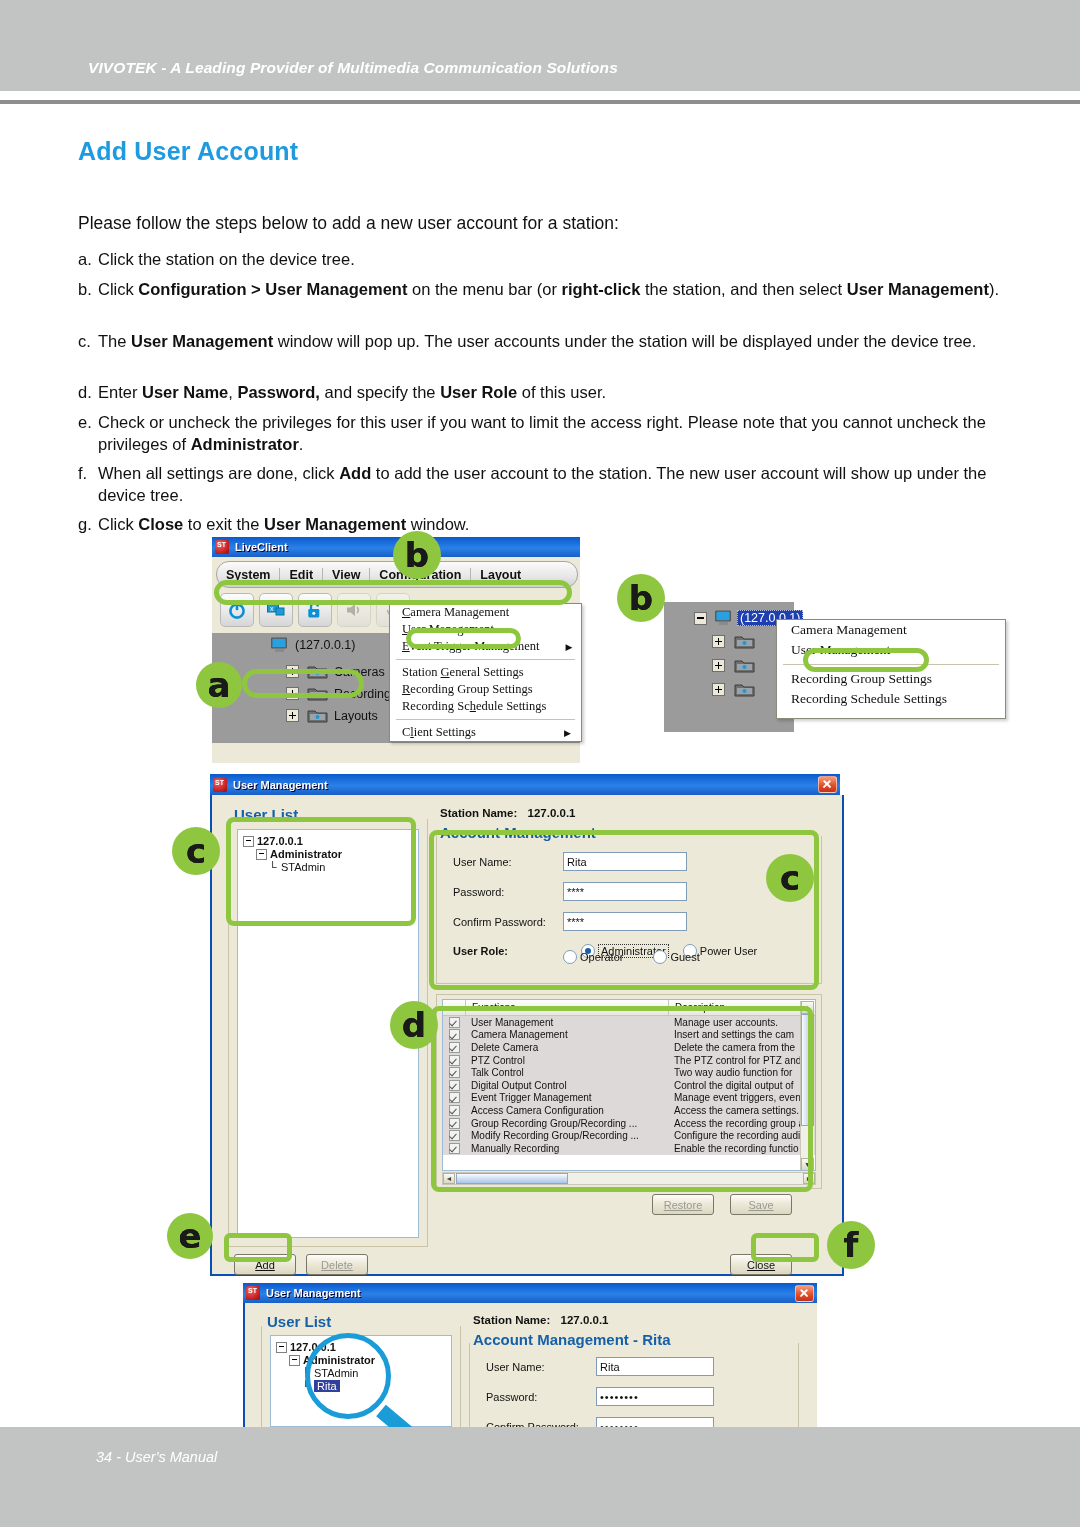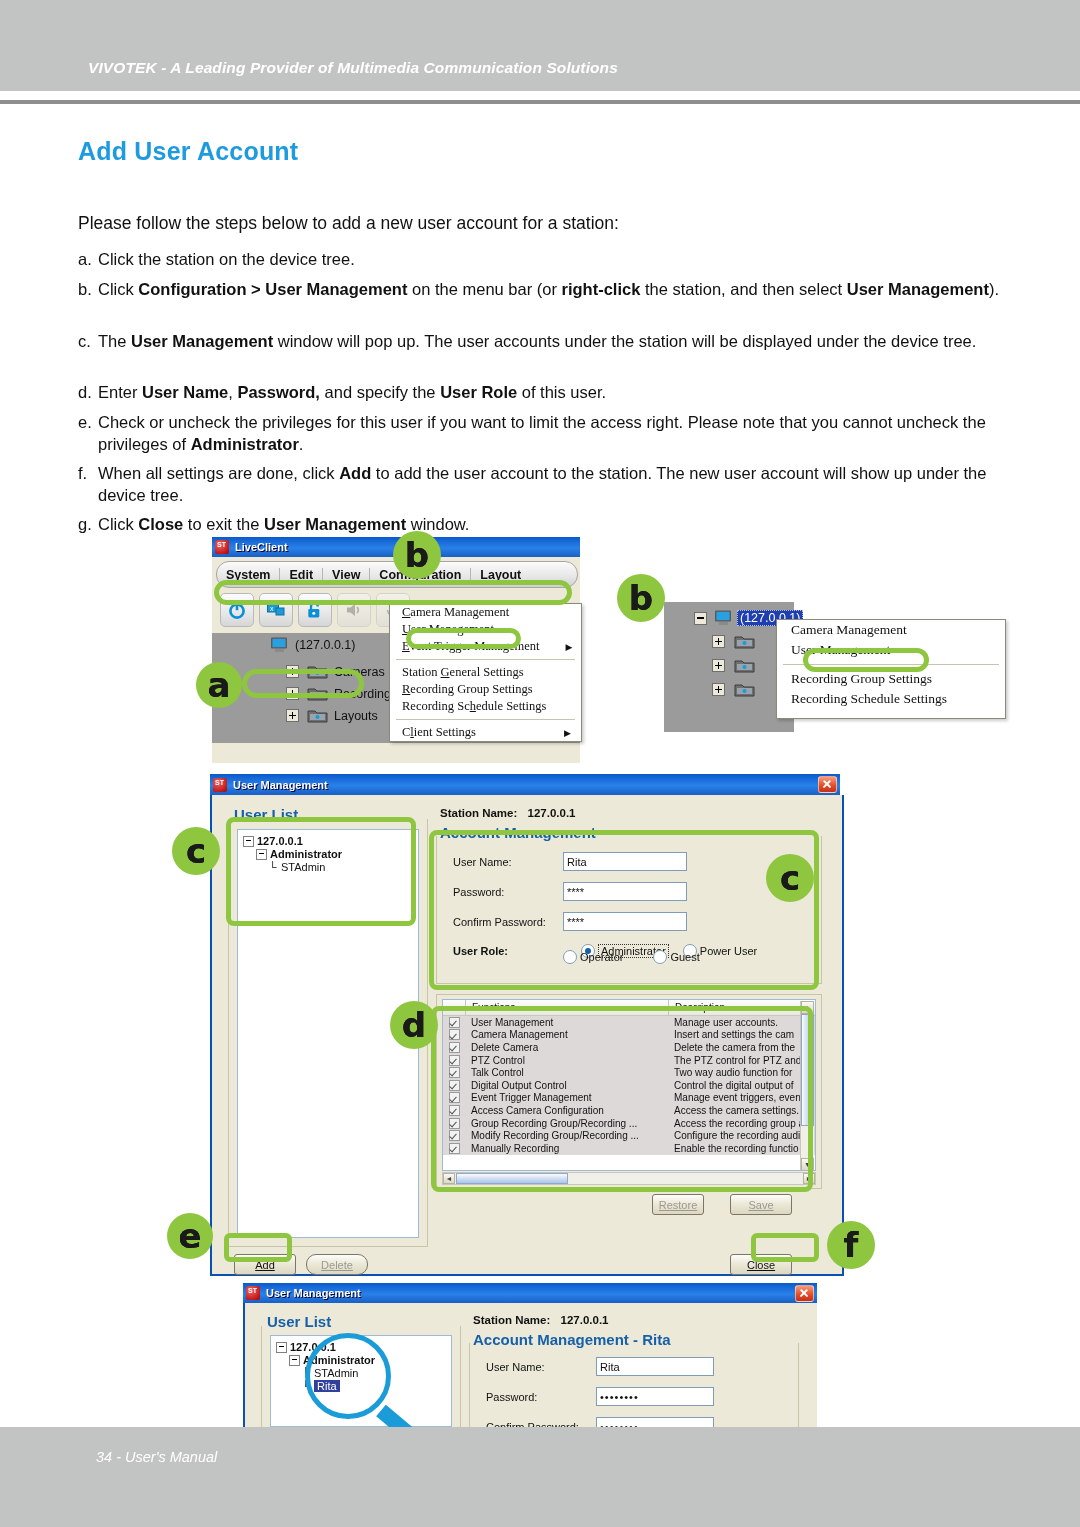--- a/index.html
+++ b/index.html
@@ -142,21 +142,21 @@
     position:absolute;left:16px;top:24px;width:200px;height:428px;
     border:1px solid #c8c4a8;border-top:none;box-sizing:border-box;
   }
   #um-tree{position:absolute;left:8px;top:10px;width:182px;height:409px;background:#fff;border:1px solid #9dbbd4;box-sizing:border-box;}
   .umrow{position:absolute;font-size:11px;color:#111;display:flex;align-items:center;white-space:nowrap;}
   .umrow .bx{
     width:9px;height:9px;border:1px solid #808080;background:#fff;position:relative;margin-right:3px;flex:0 0 auto;
   }
   .umrow .bx:before{content:"";position:absolute;left:1.5px;top:3.5px;width:5px;height:1px;background:#000;}
   #um-add{position:absolute;left:22px;top:459px;width:62px;height:21px;}
-  #um-delete{position:absolute;left:94px;top:459px;width:62px;height:21px;border-radius:10px;}
+  #um-delete{position:absolute;left:94px;top:459px;width:62px;height:21px;}
   #um-station{position:absolute;left:228px;top:12px;font-size:11.5px;font-weight:bold;color:#111;white-space:nowrap;}
   #um-acct-lbl{position:absolute;left:228px;top:29px;}
   #um-acct-box{
     position:absolute;left:224px;top:41px;width:386px;height:148px;
     border:1px solid #c8c4a8;border-top:none;box-sizing:border-box;
   }
   .fldrow{position:absolute;display:flex;align-items:center;}
   .radio{
     width:12px;height:12px;border-radius:50%;border:1px solid #7f9db9;background:#fff;
     position:relative;flex:0 0 auto;margin-right:3px;
@@ -183,21 +183,21 @@
     content:"";position:absolute;left:1.5px;top:1.2px;width:3px;height:6px;
     border-right:1.4px solid #555;border-bottom:1.4px solid #555;transform:rotate(42deg);
   }
   #vscroll{position:absolute;right:1px;top:1px;width:13px;height:170px;background:#f0efe8;border-left:1px solid #c9c7ba;}
   #vscroll .arrw{height:13px;background:linear-gradient(to bottom,#fbfbf7,#dcd8c4);border:1px solid #b5b2a0;box-sizing:border-box;display:flex;align-items:center;justify-content:center;font-size:7px;color:#444;}
   #vscroll .thumb{position:absolute;left:0;top:13px;width:13px;height:112px;background:linear-gradient(to right,#fbfbff,#d5e2f5 40%,#a9c6ea);border:1px solid #8fa8c8;box-sizing:border-box;}
   #vscroll .arrw.bot{position:absolute;bottom:0;left:0;width:13px;}
   #hscroll{position:absolute;left:5px;top:177px;width:374px;height:13px;background:#f0efe8;border:1px solid #c9c7ba;box-sizing:border-box;}
   #hscroll .arrw{position:absolute;top:0;width:12px;height:11px;background:linear-gradient(to bottom,#fbfbf7,#dcd8c4);border:1px solid #b5b2a0;box-sizing:border-box;display:flex;align-items:center;justify-content:center;font-size:7px;color:#444;}
   #hscroll .thumb{position:absolute;left:13px;top:0;width:112px;height:11px;background:linear-gradient(to bottom,#fbfbff,#d5e2f5 45%,#a9c6ea);border:1px solid #8fa8c8;box-sizing:border-box;}
-  #um-restore{position:absolute;left:440px;top:399px;width:52px;height:21px;}
+  #um-restore{position:absolute;left:440px;top:399px;width:62px;height:21px;}
   #um-save{position:absolute;left:518px;top:399px;width:62px;height:21px;}
   #um-close{position:absolute;left:518px;top:459px;width:62px;height:21px;}
 
   
   #um2{left:243px;top:1283px;width:574px;height:144px;overflow:hidden;}
   #um2-bar{position:absolute;left:0;top:0;width:574px;height:20px;}
   #um2-body{position:absolute;left:0;top:20px;width:574px;height:124px;}
   #um2 .mag{
     position:absolute;left:60px;top:30px;width:86px;height:86px;border-radius:50%;
     border:5px solid #1a9cd8;box-sizing:border-box;background:transparent;

